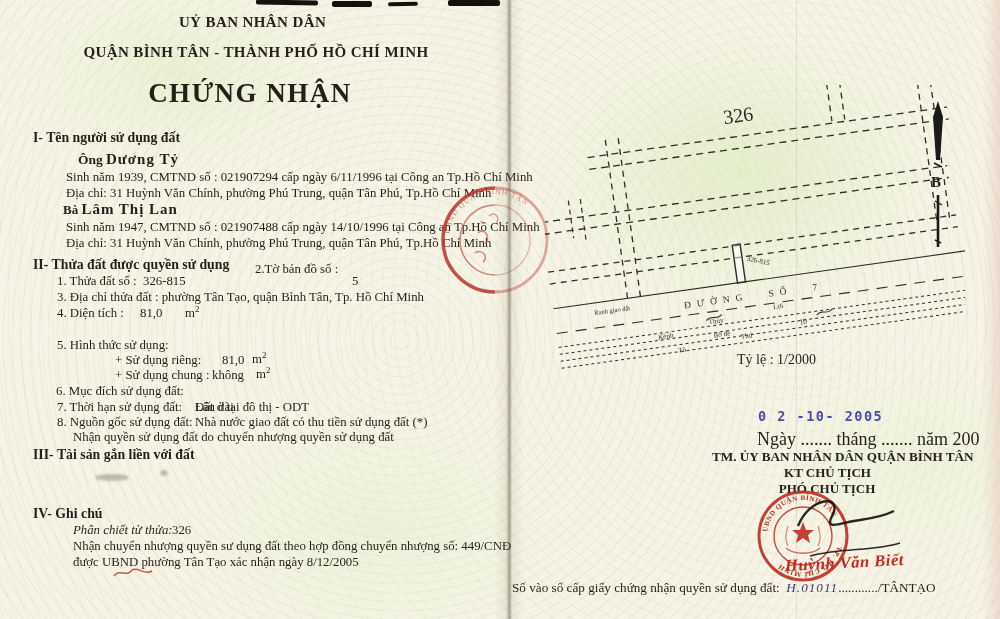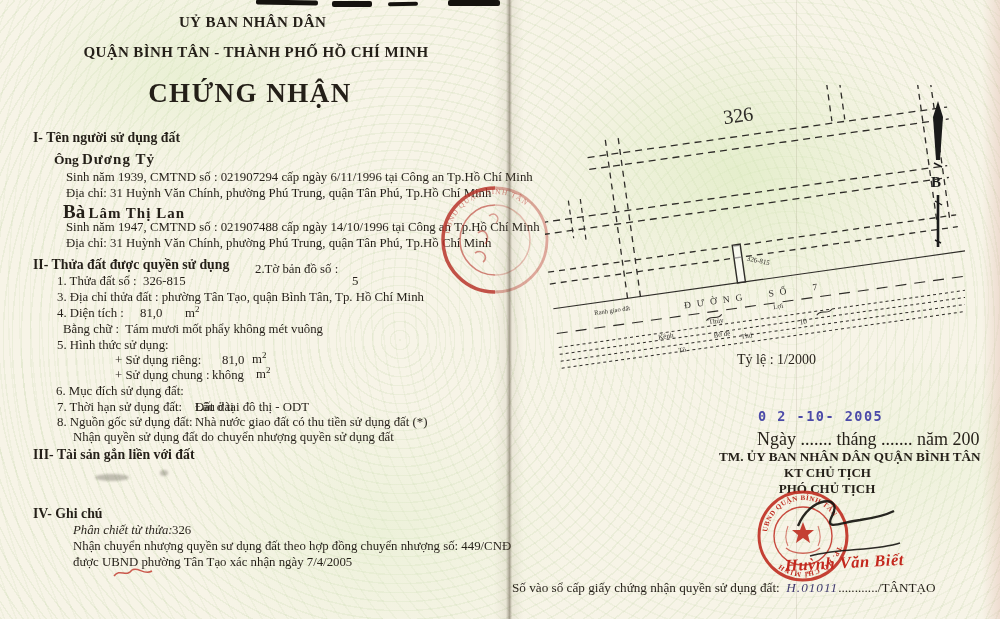--- a/index.html
+++ b/index.html
@@ -41,43 +41,42 @@
   <div class="smudge" style="left:256px;top:0;width:62px;height:5px;transform:rotate(1deg);"></div>
   <div class="smudge" style="left:332px;top:1px;width:40px;height:6px;"></div>
   <div class="smudge" style="left:388px;top:2px;width:30px;height:4px;transform:rotate(-1deg);"></div>
   <div class="smudge" style="left:448px;top:0;width:52px;height:6px;"></div>
 
   <div class="t hdr" style="left:0;top:14px;width:505px;text-align:center;">UỶ BAN NHÂN DÂN</div>
   <div class="t hdr" style="left:0;top:44px;width:512px;text-align:center;">QUẬN BÌNH TÂN - THÀNH PHỐ HỒ CHÍ MINH</div>
   <div class="t title" style="left:0;top:78px;width:500px;text-align:center;">CHỨNG NHẬN</div>
 
   <div class="t sec" style="left:33px;top:130px;">I- Tên người sử dụng đất</div>
-  <div class="t" style="left:54px;top:151px;">
+  <div class="t" style="left:78px;top:151px;">
     <span class="b" style="font-size:13.5px;">Ông</span>
     <span class="nm">Dương Tỷ</span>
   </div>
   <div class="t" style="left:66px;top:170px;">Sinh năm 1939, CMTND số : 021907294 cấp ngày 6/11/1996   tại Công an  Tp.Hồ Chí Minh</div>
   <div class="t" style="left:66px;top:186px;">Địa chỉ: 31 Huỳnh Văn Chính, phường Phú Trung, quận Tân Phú, Tp.Hồ Chí Minh</div>
   <div class="t" style="left:63px;top:201px;">
-    <span class="b" style="font-size:19px;">Bà</span>
+    <span class="b" style="font-size:13px;">Bà</span>
     <span class="nm">Lâm Thị Lan</span>
   </div>
   <div class="t" style="left:66px;top:220px;">Sinh năm 1947, CMTND số : 021907488 cấp ngày 14/10/1996 tại Công an  Tp.Hồ Chí Minh</div>
   <div class="t" style="left:66px;top:236px;">Địa chỉ: 31 Huỳnh Văn Chính, phường Phú Trung, quận Tân Phú, Tp.Hồ Chí Minh</div>
 
   <div class="t sec" style="left:33px;top:257px;">II- Thửa đất được quyền sử dụng</div>
   <div class="t" style="left:57px;top:274px;">1. Thửa đất số :</div>
   <div class="t" style="left:143px;top:274px;">326-815</div>
   <div class="t" style="left:255px;top:262px;">2.Tờ bản đồ số :</div>
   <div class="t" style="left:352px;top:274px;">5</div>
   <div class="t" style="left:57px;top:290px;">3. Địa chỉ thửa đất :  phường Tân Tạo, quận Bình Tân, Tp. Hồ Chí Minh</div>
   <div class="t" style="left:57px;top:306px;text-align:right;">4. Diện tích :</div>
   <div class="t" style="left:140px;top:306px;">81,0</div>
   <div class="t" style="left:185px;top:304px;"><span>m</span><sup>2</sup></div>
-  <div class="t" style="left:63px;top:322px;"><span class="b" style="font-weight:normal;">Bằng chữ :</span>&nbsp; <span>Tám mươi mốt phẩy không mét vuông</span></div>
   <div class="t" style="left:57px;top:338px;">5. Hình thức sử dụng:</div>
   <div class="t" style="left:115px;top:353px;">+ Sử dụng riêng:</div>
   <div class="t" style="left:222px;top:353px;">81,0</div>
   <div class="t" style="left:252px;top:350px;"><span>m</span><sup>2</sup></div>
   <div class="t" style="left:115px;top:368px;">+ Sử dụng chung :</div>
   <div class="t" style="left:212px;top:368px;">không</div>
   <div class="t" style="left:256px;top:365px;"><span>m</span><sup>2</sup></div>
   <div class="t" style="left:56px;top:384px;">6. Mục đích sử dụng đất:</div>
   <div class="t" style="left:195px;top:384px;margin-top:16px;">Đất ở tại đô thị - ODT</div>
   <div class="t" style="left:57px;top:400px;">7. Thời hạn sử dụng đất:</div>
@@ -87,21 +86,21 @@
   <div class="t" style="left:73px;top:430px;">Nhận quyền sử dụng đất do chuyển nhượng quyền sử dụng đất</div>
 
   <div class="t sec" style="left:33px;top:447px;">III- Tài sản gắn liền với đất</div>
   <div class="graysmudge" style="left:95px;top:474px;width:34px;height:7px;"></div>
   <div class="graysmudge" style="left:160px;top:470px;width:8px;height:6px;"></div>
 
   <div class="t sec" style="left:33px;top:506px;">IV- Ghi chú</div>
   <div class="t" style="left:73px;top:523px;font-style:italic;">Phân chiết từ thửa:</div>
   <div class="t" style="left:172px;top:523px;">326</div>
   <div class="t" style="left:73px;top:539px;">Nhận chuyển nhượng quyền sư dụng đất theo hợp đồng chuyển nhượng số: 449/CNĐ</div>
-  <div class="t" style="left:73px;top:555px;">được UBND phường Tân Tạo xác nhận ngày 7/4/2005</div>
+  <div class="t" style="left:73px;top:555px;">được UBND phường Tân Tạo xác nhận ngày 8/12/2005</div>
 
   <svg style="position:absolute;left:112px;top:566px;" width="44" height="14" viewBox="0 0 44 14">
     <path d="M2,10 C8,2 14,12 20,4 C26,0 32,10 40,5" stroke="#c03328" stroke-width="1.5" fill="none" opacity=".8"></path>
   </svg>
 
   <svg style="position:absolute;left:433px;top:178px;" width="130" height="128" viewBox="0 0 130 128">
     <path d="M 62,10 A 52,52 0 0 0 62,114" stroke="#b8352b" stroke-width="3.5" fill="none" opacity=".85"></path>
     <path d="M 62,10 A 52,52 0 0 1 62,114" stroke="#b8352b" stroke-width="2.8" fill="none" opacity=".4"></path>
     <path d="M 62,27 A 35,35 0 0 0 62,97" stroke="#b8352b" stroke-width="1.6" fill="none" opacity=".6"></path>
     <path d="M 62,27 A 35,35 0 0 1 62,97" stroke="#b8352b" stroke-width="1.4" fill="none" opacity=".3"></path>
@@ -163,21 +162,21 @@
       <text x="386" y="102" font-size="15" font-weight="bold" fill="#1a1a1a">B</text>
       <path d="M 393,110 V 162" stroke="#1a1a1a" stroke-width="2.6"></path>
       <path d="M 390,116 L 397,120 M 390,155 L 396,158" stroke="#1a1a1a" stroke-width="1.4"></path>
     </g>
   </svg>
 
   <div class="t" style="left:737px;top:352px;font-size:14px;">Tỷ lệ : 1/2000</div>
 
   <div class="t stamp-date" style="left:758px;top:409px;">0 2 -10- 2005</div>
   <div class="t" style="left:757px;top:429px;font-size:18px;">Ngày ....... tháng ....... năm 200</div>
-  <div class="t b" style="left:712px;top:449px;width:245px;text-align:right;font-size:13.2px;margin-left:7px;">TM. ỦY BAN NHÂN DÂN QUẬN BÌNH TÂN</div>
+  <div class="t b" style="left:712px;top:449px;width:245px;text-align:right;font-size:13.2px;">TM. ỦY BAN NHÂN DÂN QUẬN BÌNH TÂN</div>
   <div class="t b" style="left:765px;top:466px;width:125px;text-align:center;font-size:13px;">KT CHỦ TỊCH</div>
   <div class="t b" style="left:762px;top:482px;width:130px;text-align:center;font-size:13px;">PHÓ CHỦ TỊCH</div>
 
   <svg style="position:absolute;left:740px;top:486px;" width="130" height="100" viewBox="0 0 130 100">
     <circle cx="63" cy="50" r="44" stroke="#bf2c20" stroke-width="3" fill="none" opacity=".9"></circle>
     <circle cx="63" cy="50" r="29" stroke="#bf2c20" stroke-width="1.4" fill="none" opacity=".85"></circle>
     <polygon points="63,36 66,44 74,44 68,49 70,57 63,52 56,57 58,49 52,44 60,44" fill="#bf2c20" opacity=".9"></polygon>
     <path d="M 46,62 C 54,69 72,69 80,62" stroke="#bf2c20" stroke-width="1.3" fill="none" opacity=".7"></path>
     <path d="M 48,40 C 45,48 45,54 48,60 M 78,40 C 81,48 81,54 78,60" stroke="#bf2c20" stroke-width="1.1" fill="none" opacity=".6"></path>
     <defs>

